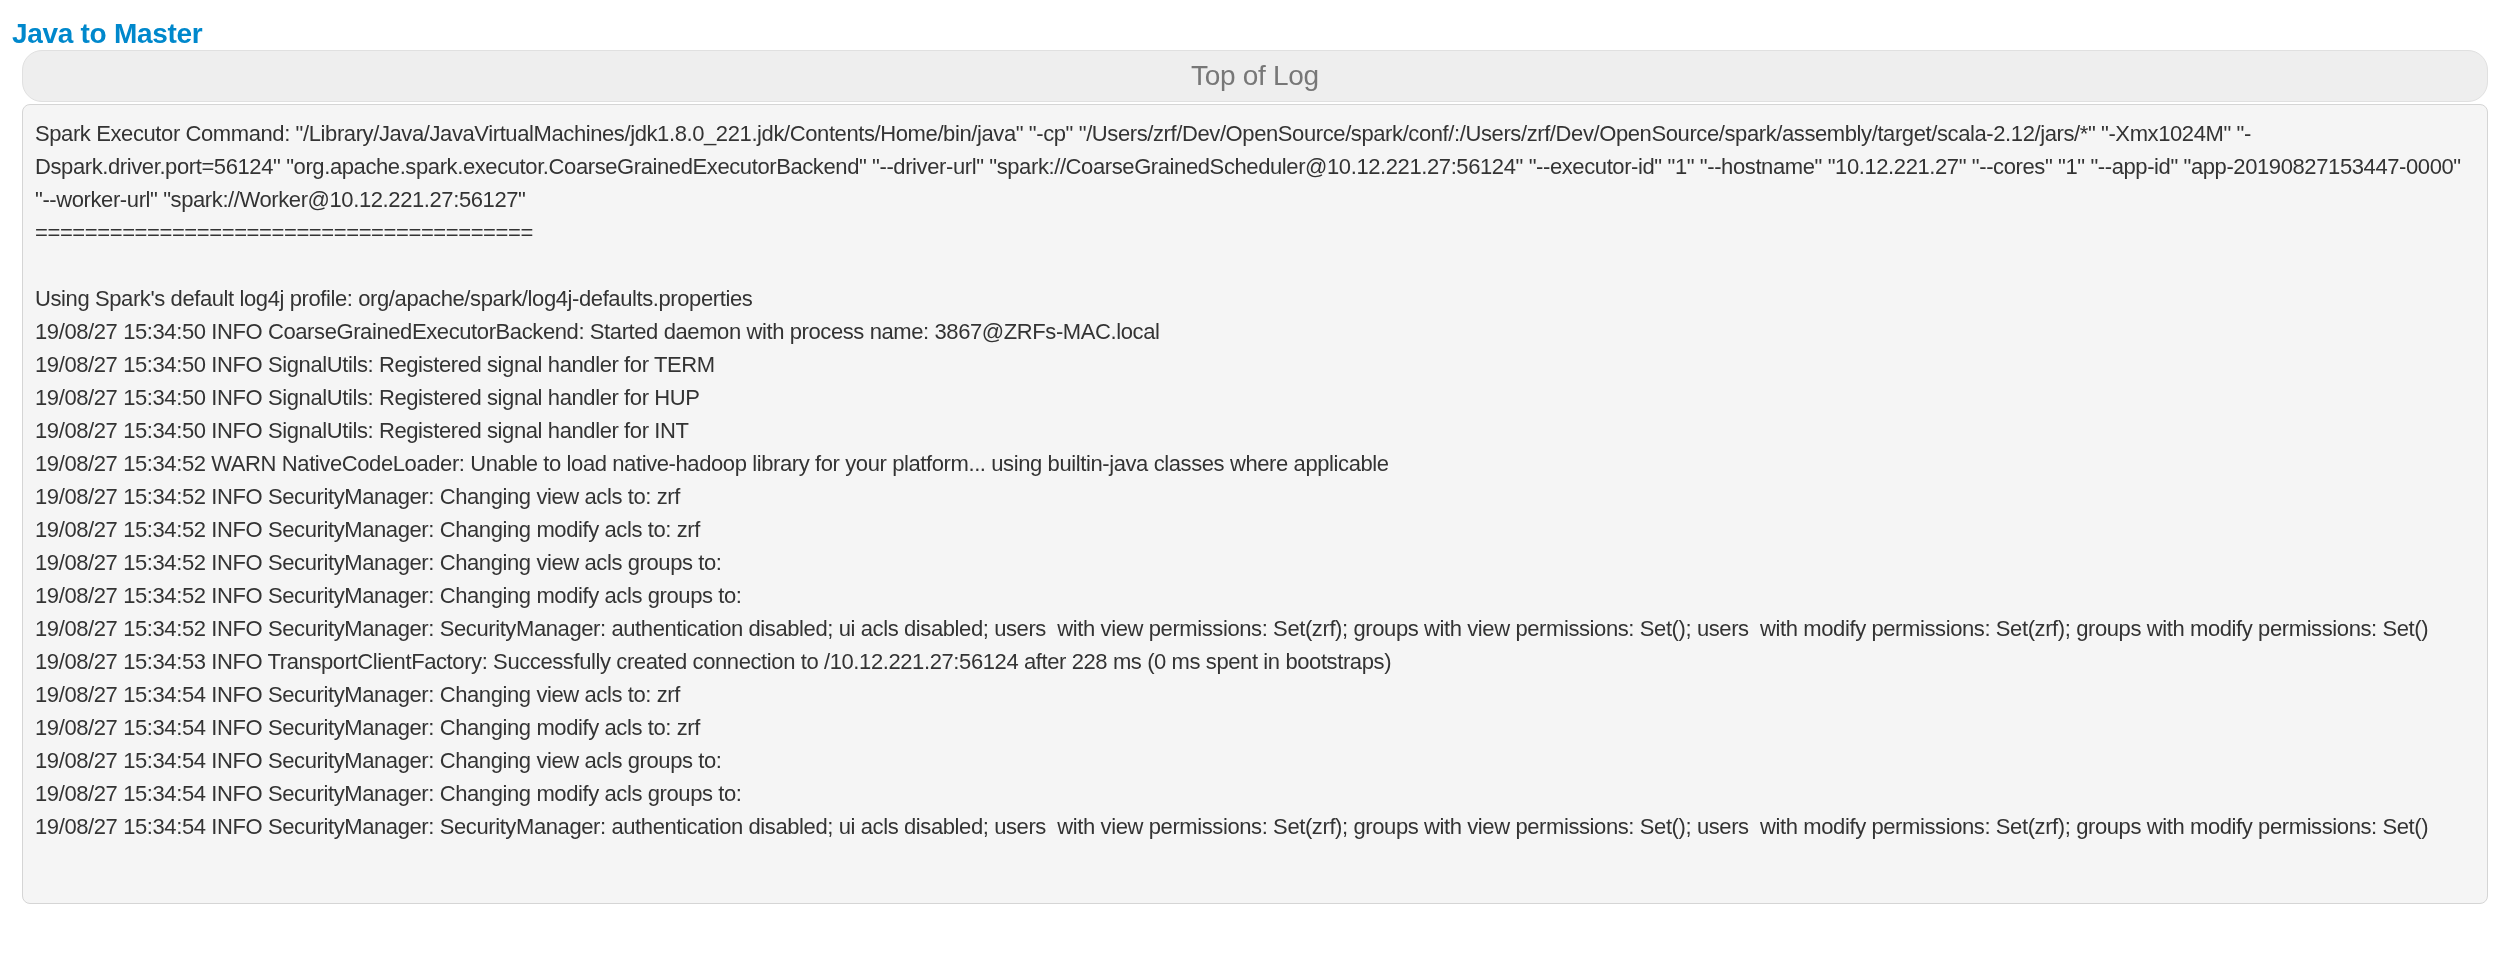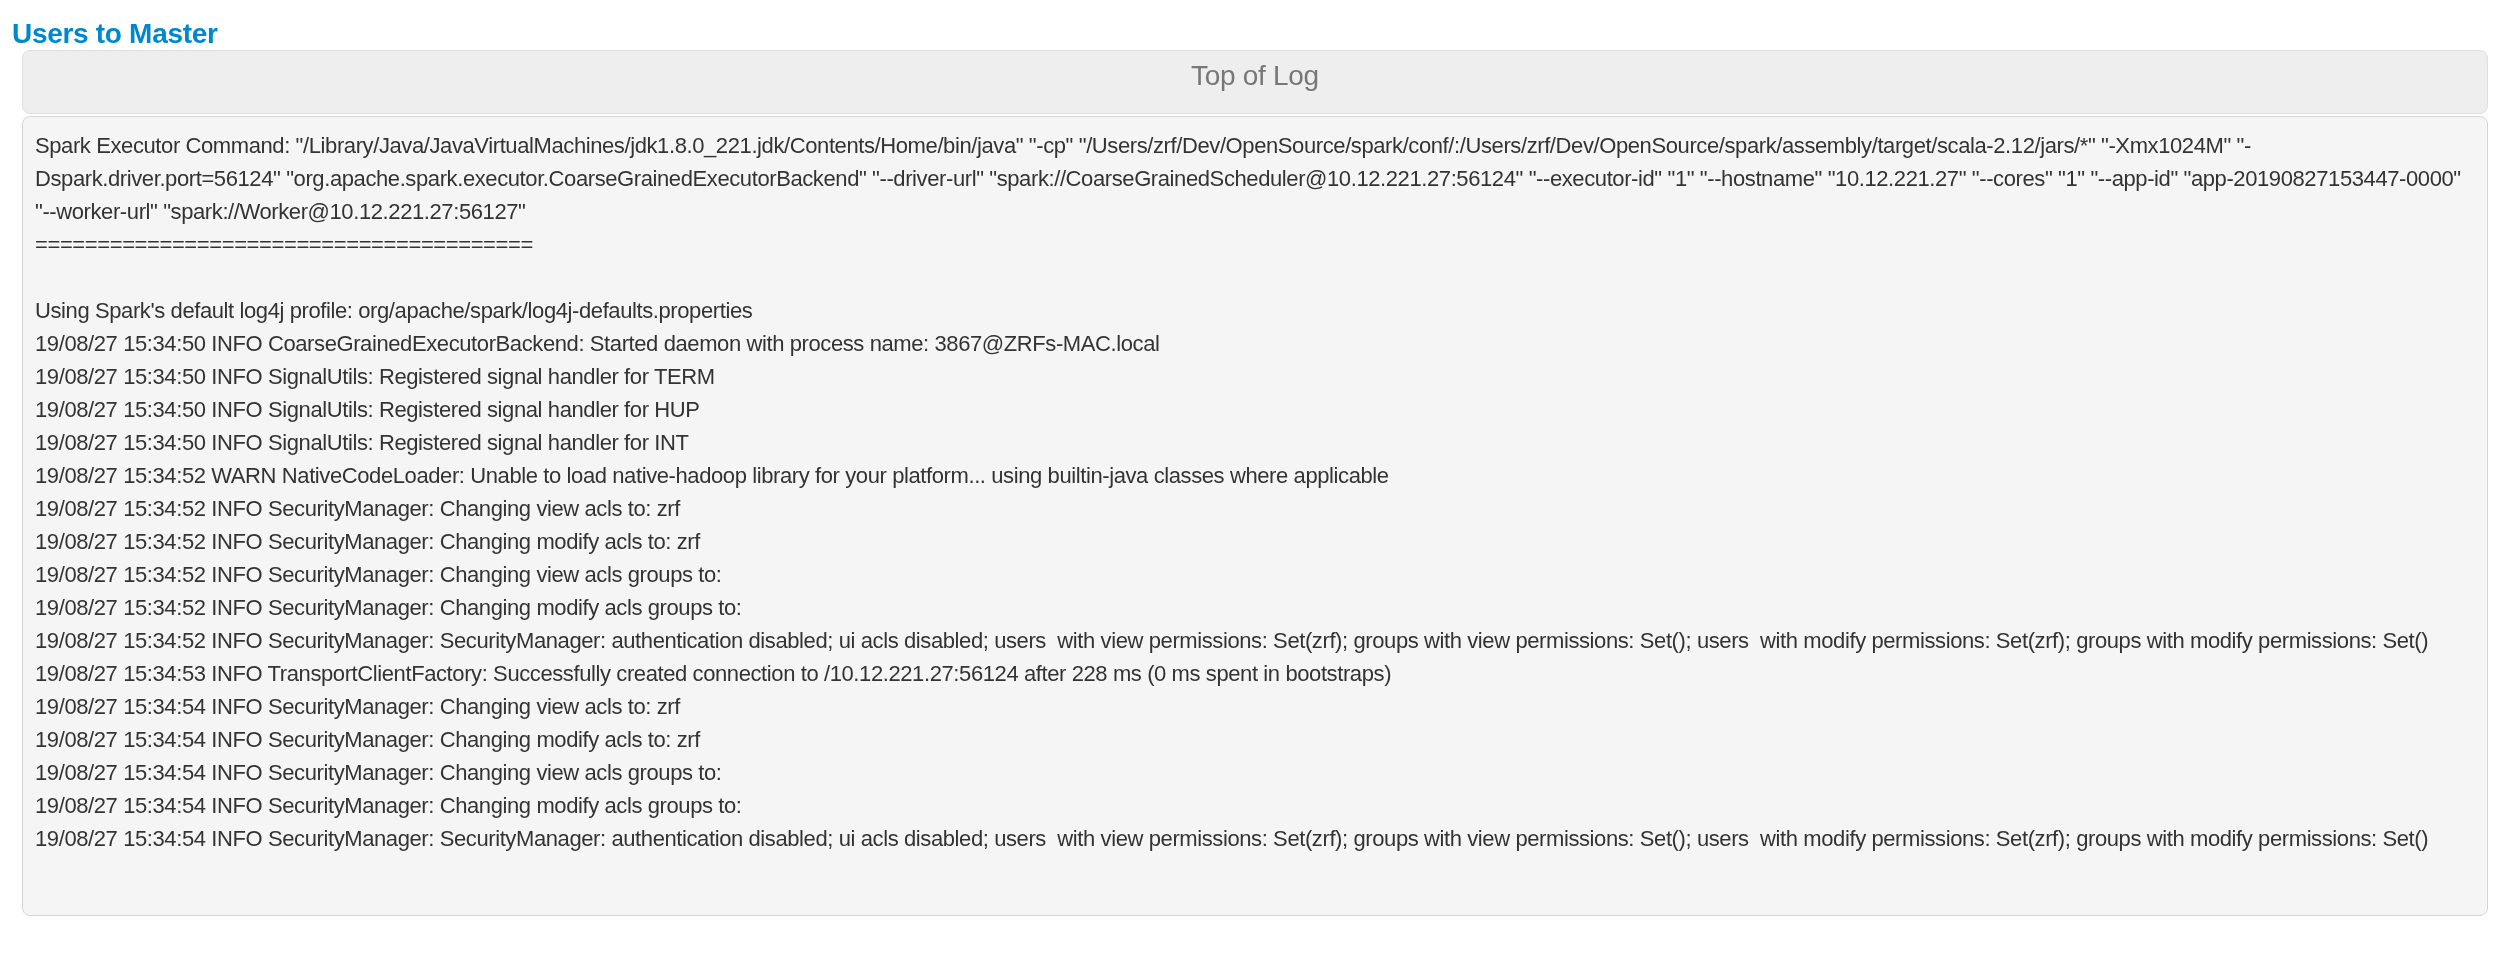--- a/index.html
+++ b/index.html
@@ -31,22 +31,22 @@
     font-weight: 400;
     color: #1a1a1a;
     letter-spacing: -0.3px;
   }
   .log-panel {
     margin: 0 12px;
   }
   .log-header {
     background: #eeeeee;
     border: 1px solid #e0e0e0;
-    border-radius: 8px;
-    height: 64px;
+    border-radius: 20px;
+    height: 52px;
     line-height: 50px;
     text-align: center;
     font-size: 28px;
     color: #777777;
     letter-spacing: -0.3px;
   }
   .log-content {
     margin: 2px 0 0 0;
     background: #f5f5f5;
     border: 1px solid #d5d5d5;
@@ -61,21 +61,21 @@
     white-space: pre-wrap;
     word-break: break-word;
     overflow: hidden;
   }
 </style>
 </head>
 <body>
 
 <div class="page">
 
-  <a class="back-link" href="#">Users to Master</a>
+  <a class="back-link" href="#">Java to Master</a>
 
 
   <div class="log-panel">
     <div class="log-header">Top of Log</div>
 
     <pre class="log-content">Spark Executor Command: "/Library/Java/JavaVirtualMachines/jdk1.8.0_221.jdk/Contents/Home/bin/java" "-cp" "/Users/zrf/Dev/OpenSource/spark/conf/:/Users/zrf/Dev/OpenSource/spark/assembly/target/scala-2.12/jars/*" "-Xmx1024M" "-Dspark.driver.port=56124" "org.apache.spark.executor.CoarseGrainedExecutorBackend" "--driver-url" "spark://CoarseGrainedScheduler@10.12.221.27:56124" "--executor-id" "1" "--hostname" "10.12.221.27" "--cores" "1" "--app-id" "app-20190827153447-0000" "--worker-url" "spark://Worker@10.12.221.27:56127"
 ========================================
 
 Using Spark's default log4j profile: org/apache/spark/log4j-defaults.properties
 19/08/27 15:34:50 INFO CoarseGrainedExecutorBackend: Started daemon with process name: 3867@ZRFs-MAC.local

